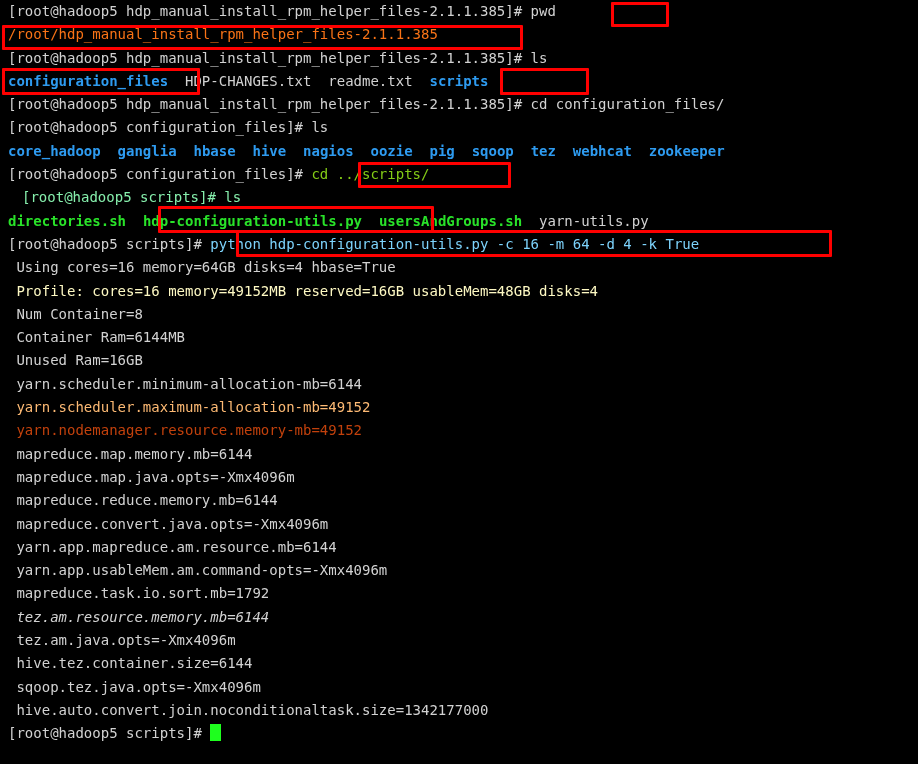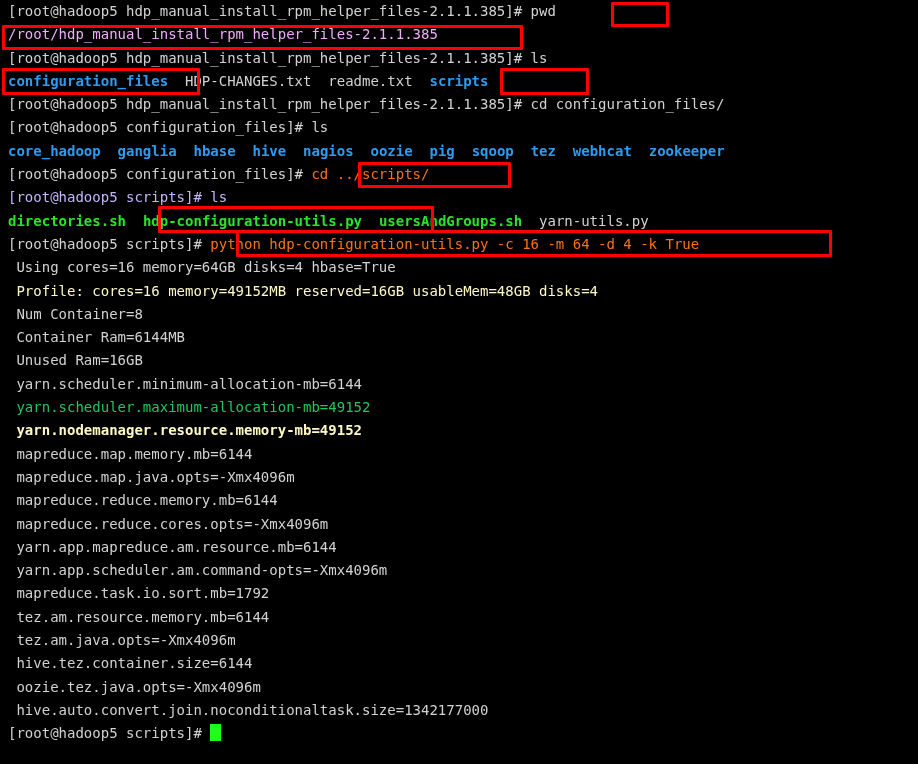--- a/index.html
+++ b/index.html
@@ -73,49 +73,49 @@
     white-space: nowrap;
   }
 </style>
 </head>
 <body>
 
 <div id="terminal" style="background: rgb(0, 0, 0);">
 
   <div id="lines-container">
       <div class="line"><span class="seg c-default" style="color: rgb(210, 210, 210);">[root@hadoop5 hdp_manual_install_rpm_helper_files-2.1.1.385]# </span><span class="seg c-default" style="color: rgb(210, 210, 210);">pwd</span></div>
-      <div class="line"><span class="seg c-default" style="color: #f0abfc;">/root/hdp_manual_install_rpm_helper_files-2.1.1.385</span></div>
+      <div class="line"><span class="seg c-default" style="color: #f97316;">/root/hdp_manual_install_rpm_helper_files-2.1.1.385</span></div>
       <div class="line"><span class="seg c-default" style="color: rgb(210, 210, 210);">[root@hadoop5 hdp_manual_install_rpm_helper_files-2.1.1.385]# ls</span></div>
       <div class="line"><span class="seg c-dir" style="color: rgb(46, 155, 240);">configuration_files</span><span class="seg c-default" style="color: rgb(210, 210, 210);">  HDP-CHANGES.txt  readme.txt  </span><span class="seg c-dir" style="color: rgb(46, 155, 240);">scripts</span></div>
       <div class="line"><span class="seg c-default" style="color: rgb(210, 210, 210);">[root@hadoop5 hdp_manual_install_rpm_helper_files-2.1.1.385]# cd configuration_files/</span></div>
       <div class="line"><span class="seg c-default" style="color: rgb(210, 210, 210);">[root@hadoop5 configuration_files]# ls</span></div>
       <div class="line"><span class="seg c-dir" style="color: rgb(46, 155, 240);">core_hadoop</span><span class="seg c-default" style="color: rgb(210, 210, 210);">  </span><span class="seg c-dir" style="color: rgb(46, 155, 240);">ganglia</span><span class="seg c-default" style="color: rgb(210, 210, 210);">  </span><span class="seg c-dir" style="color: rgb(46, 155, 240);">hbase</span><span class="seg c-default" style="color: rgb(210, 210, 210);">  </span><span class="seg c-dir" style="color: rgb(46, 155, 240);">hive</span><span class="seg c-default" style="color: rgb(210, 210, 210);">  </span><span class="seg c-dir" style="color: rgb(46, 155, 240);">nagios</span><span class="seg c-default" style="color: rgb(210, 210, 210);">  </span><span class="seg c-dir" style="color: rgb(46, 155, 240);">oozie</span><span class="seg c-default" style="color: rgb(210, 210, 210);">  </span><span class="seg c-dir" style="color: rgb(46, 155, 240);">pig</span><span class="seg c-default" style="color: rgb(210, 210, 210);">  </span><span class="seg c-dir" style="color: rgb(46, 155, 240);">sqoop</span><span class="seg c-default" style="color: rgb(210, 210, 210);">  </span><span class="seg c-dir" style="color: rgb(46, 155, 240);">tez</span><span class="seg c-default" style="color: rgb(210, 210, 210);">  </span><span class="seg c-dir" style="color: rgb(46, 155, 240);">webhcat</span><span class="seg c-default" style="color: rgb(210, 210, 210);">  </span><span class="seg c-dir" style="color: rgb(46, 155, 240);">zookeeper</span></div>
-      <div class="line"><span class="seg c-default" style="color: rgb(210, 210, 210);">[root@hadoop5 configuration_files]# </span><span class="seg c-default" style="color: #f97316;">cd ../scripts/</span></div>
-      <div class="line"><span class="seg c-default" style="color: #c4b5fd;">[root@hadoop5 scripts]# ls</span></div>
+      <div class="line"><span class="seg c-default" style="color: rgb(210, 210, 210);">[root@hadoop5 configuration_files]# </span><span class="seg c-default" style="color: #84cc16;">cd ../scripts/</span></div>
+      <div class="line"><span class="seg c-default" style="color: #86efac; margin-left: 14px;">[root@hadoop5 scripts]# ls</span></div>
       <div class="line"><span class="seg c-exec" style="color: rgb(41, 226, 41);">directories.sh</span><span class="seg c-default" style="color: rgb(210, 210, 210);">  </span><span class="seg c-exec" style="color: rgb(41, 226, 41);">hdp-configuration-utils.py</span><span class="seg c-default" style="color: rgb(210, 210, 210);">  </span><span class="seg c-exec" style="color: rgb(41, 226, 41);">usersAndGroups.sh</span><span class="seg c-default" style="color: rgb(210, 210, 210);">  </span><span class="seg c-default" style="color: rgb(210, 210, 210);">yarn-utils.py</span></div>
-      <div class="line"><span class="seg c-default" style="color: rgb(210, 210, 210);">[root@hadoop5 scripts]# </span><span class="seg c-default" style="color: #f97316; text-align: center;">python hdp-configuration-utils.py -c 16 -m 64 -d 4 -k True</span></div>
+      <div class="line"><span class="seg c-default" style="color: rgb(210, 210, 210);">[root@hadoop5 scripts]# </span><span class="seg c-default" style="color: #7dd3fc; text-align: center;">python hdp-configuration-utils.py -c 16 -m 64 -d 4 -k True</span></div>
       <div class="line"><span class="seg c-default" style="color: rgb(210, 210, 210);"> Using cores=16 memory=64GB disks=4 hbase=True</span></div>
       <div class="line"><span class="seg c-default" style="color: #fef9c3;"> Profile: cores=16 memory=49152MB reserved=16GB usableMem=48GB disks=4</span></div>
       <div class="line"><span class="seg c-default" style="color: rgb(210, 210, 210);"> Num Container=8</span></div>
       <div class="line"><span class="seg c-default" style="color: rgb(210, 210, 210);"> Container Ram=6144MB</span></div>
       <div class="line"><span class="seg c-default" style="color: rgb(210, 210, 210);"> Unused Ram=16GB</span></div>
       <div class="line"><span class="seg c-default" style="color: rgb(210, 210, 210);"> yarn.scheduler.minimum-allocation-mb=6144</span></div>
-      <div class="line"><span class="seg c-default" style="color: #22c55e;"> yarn.scheduler.maximum-allocation-mb=49152</span></div>
-      <div class="line"><span class="seg c-default" style="color: #fef9c3; font-weight: bold;"> yarn.nodemanager.resource.memory-mb=49152</span></div>
+      <div class="line"><span class="seg c-default" style="color: #fdba74;"> yarn.scheduler.maximum-allocation-mb=49152</span></div>
+      <div class="line"><span class="seg c-default" style="color: #c2410c;"> yarn.nodemanager.resource.memory-mb=49152</span></div>
       <div class="line"><span class="seg c-default" style="color: rgb(210, 210, 210);"> mapreduce.map.memory.mb=6144</span></div>
       <div class="line"><span class="seg c-default" style="color: rgb(210, 210, 210);"> mapreduce.map.java.opts=-Xmx4096m</span></div>
       <div class="line"><span class="seg c-default" style="color: rgb(210, 210, 210);"> mapreduce.reduce.memory.mb=6144</span></div>
-      <div class="line"><span class="seg c-default" style="color: rgb(210, 210, 210);"> mapreduce.reduce.cores.opts=-Xmx4096m</span></div>
+      <div class="line"><span class="seg c-default" style="color: rgb(210, 210, 210);"> mapreduce.convert.java.opts=-Xmx4096m</span></div>
       <div class="line"><span class="seg c-default" style="color: rgb(210, 210, 210);"> yarn.app.mapreduce.am.resource.mb=6144</span></div>
-      <div class="line"><span class="seg c-default" style="color: rgb(210, 210, 210);"> yarn.app.scheduler.am.command-opts=-Xmx4096m</span></div>
+      <div class="line"><span class="seg c-default" style="color: rgb(210, 210, 210);"> yarn.app.usableMem.am.command-opts=-Xmx4096m</span></div>
       <div class="line"><span class="seg c-default" style="color: rgb(210, 210, 210);"> mapreduce.task.io.sort.mb=1792</span></div>
-      <div class="line"><span class="seg c-default" style="color: rgb(210, 210, 210);"> tez.am.resource.memory.mb=6144</span></div>
+      <div class="line"><span class="seg c-default" style="color: rgb(210, 210, 210); font-style: italic;"> tez.am.resource.memory.mb=6144</span></div>
       <div class="line"><span class="seg c-default" style="color: rgb(210, 210, 210);"> tez.am.java.opts=-Xmx4096m</span></div>
       <div class="line"><span class="seg c-default" style="color: rgb(210, 210, 210);"> hive.tez.container.size=6144</span></div>
-      <div class="line"><span class="seg c-default" style="color: rgb(210, 210, 210);"> oozie.tez.java.opts=-Xmx4096m</span></div>
+      <div class="line"><span class="seg c-default" style="color: rgb(210, 210, 210);"> sqoop.tez.java.opts=-Xmx4096m</span></div>
       <div class="line"><span class="seg c-default" style="color: rgb(210, 210, 210);"> hive.auto.convert.join.noconditionaltask.size=1342177000</span></div>
       <div class="line"><span class="seg c-default" style="color: rgb(210, 210, 210);">[root@hadoop5 scripts]# </span><span class="cursor" style="background: rgb(30, 255, 30);"></span></div>
     </div>
 
   <div id="annotations-container">
       <div class="box" style="left: 611px; top: 2px; width: 58px; height: 25px; border-color: rgb(255, 0, 0);"></div>
       <div class="box" style="left: 2px; top: 25px; width: 521px; height: 25px; border-color: rgb(255, 0, 0);"></div>
       <div class="box" style="left: 2px; top: 68px; width: 198px; height: 27px; border-color: rgb(255, 0, 0);"></div>
       <div class="box" style="left: 500px; top: 68px; width: 89px; height: 27px; border-color: rgb(255, 0, 0);"></div>
       <div class="box" style="left: 358px; top: 162px; width: 153px; height: 26px; border-color: rgb(255, 0, 0);"></div>

